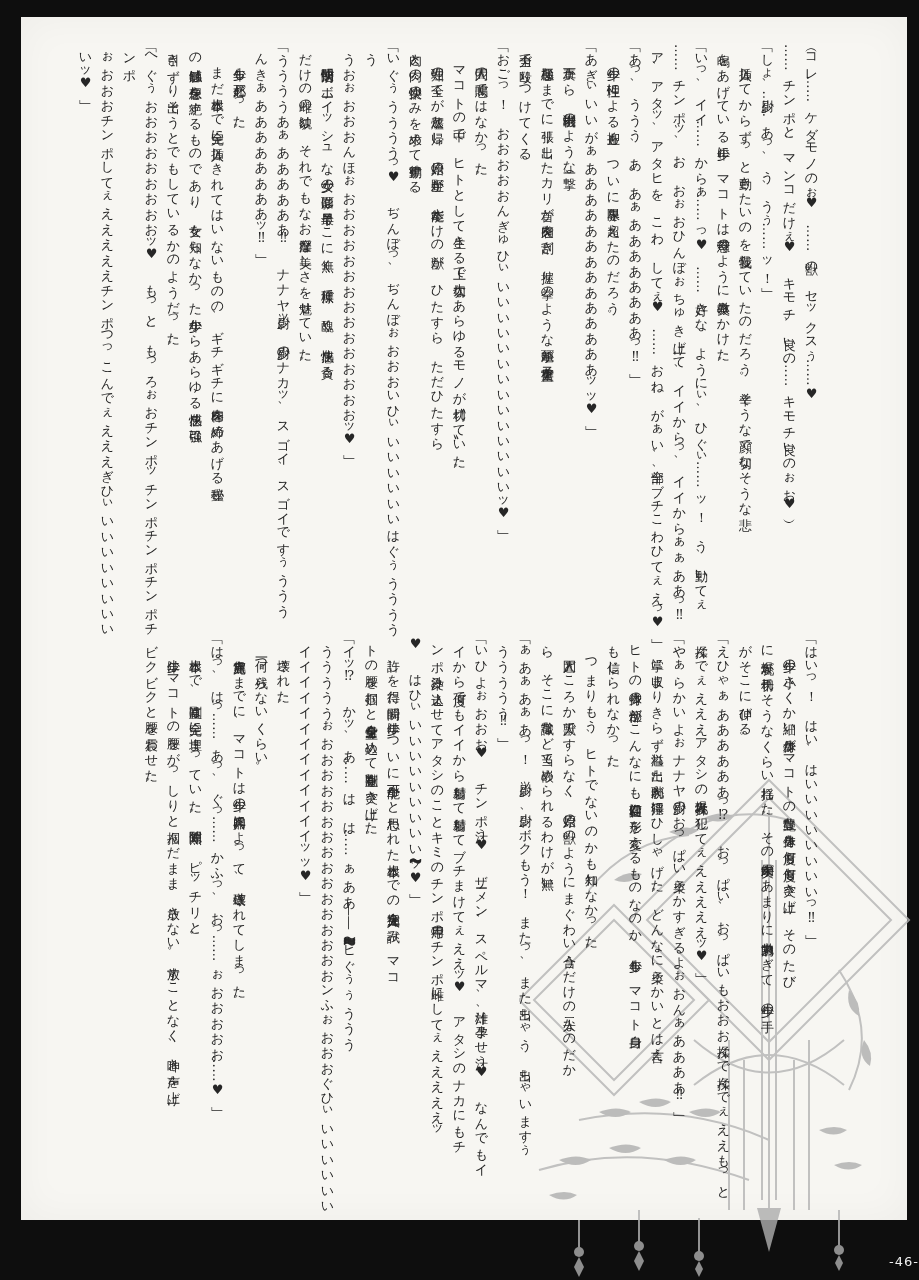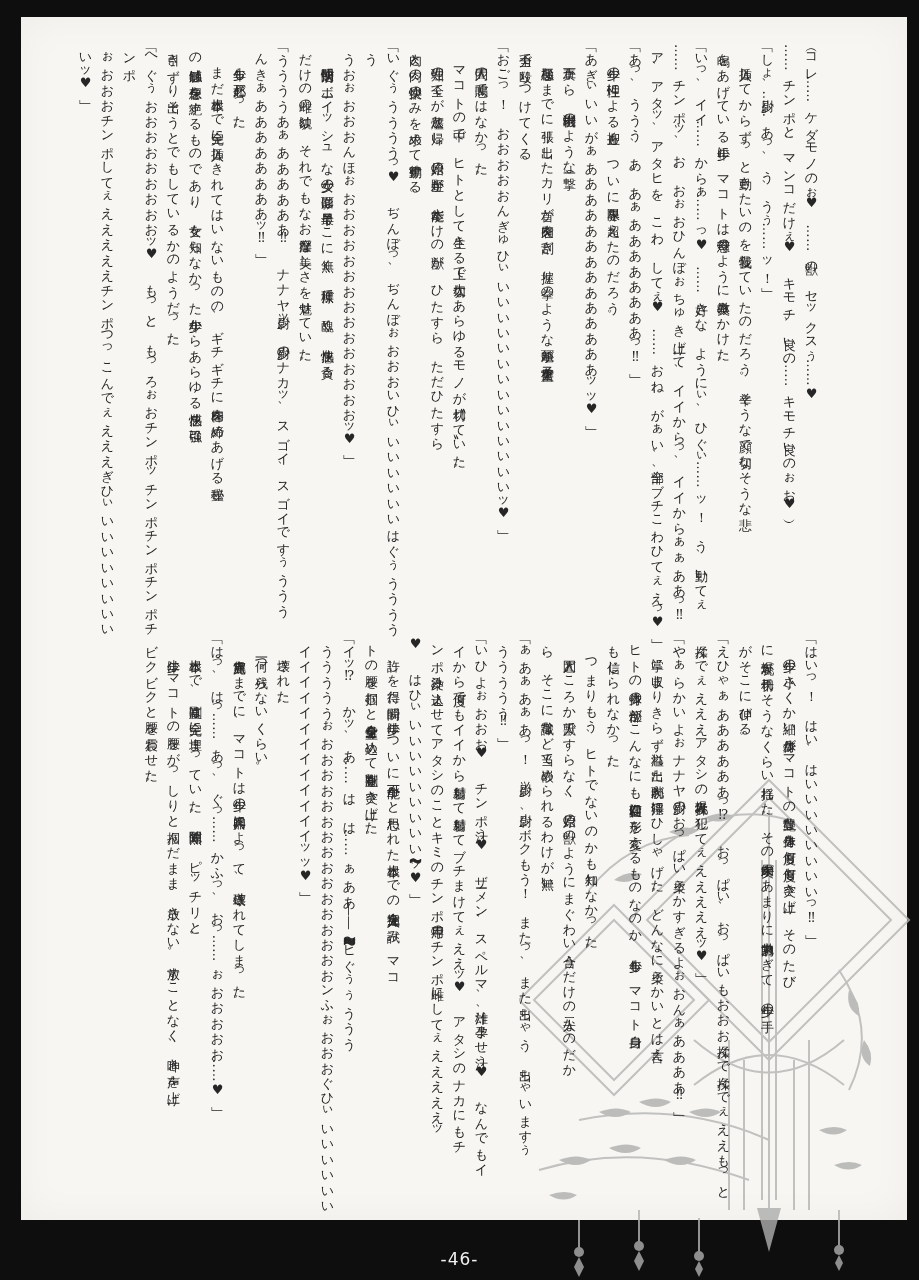--- a/index.html
+++ b/index.html
@@ -34,24 +34,24 @@
     position:absolute;
     right:0; bottom:0;
     z-index:1;
     opacity:0.8;
   }
   .vblock{ z-index:2; }
   #page-number{
     position:absolute;
     left:0; bottom:11px;
     width:100%;
-    text-align:center;
+    text-align:right;
     color:#f0f0f0;
     font-family:"DejaVu Sans", sans-serif;
-    font-size:17px;
+    font-size:13px;
     letter-spacing:1px;
     z-index:3;
   }
 </style>
 </head>
 <body>
 
 <div id="frame">
 
   <div id="page"></div>

